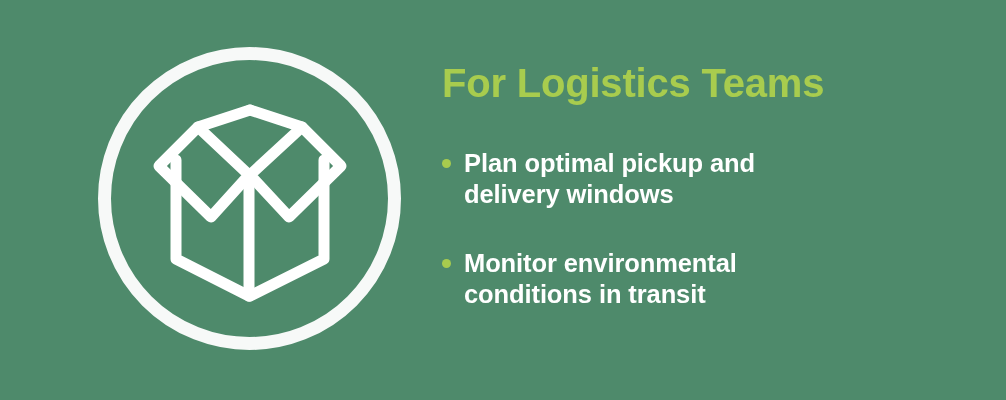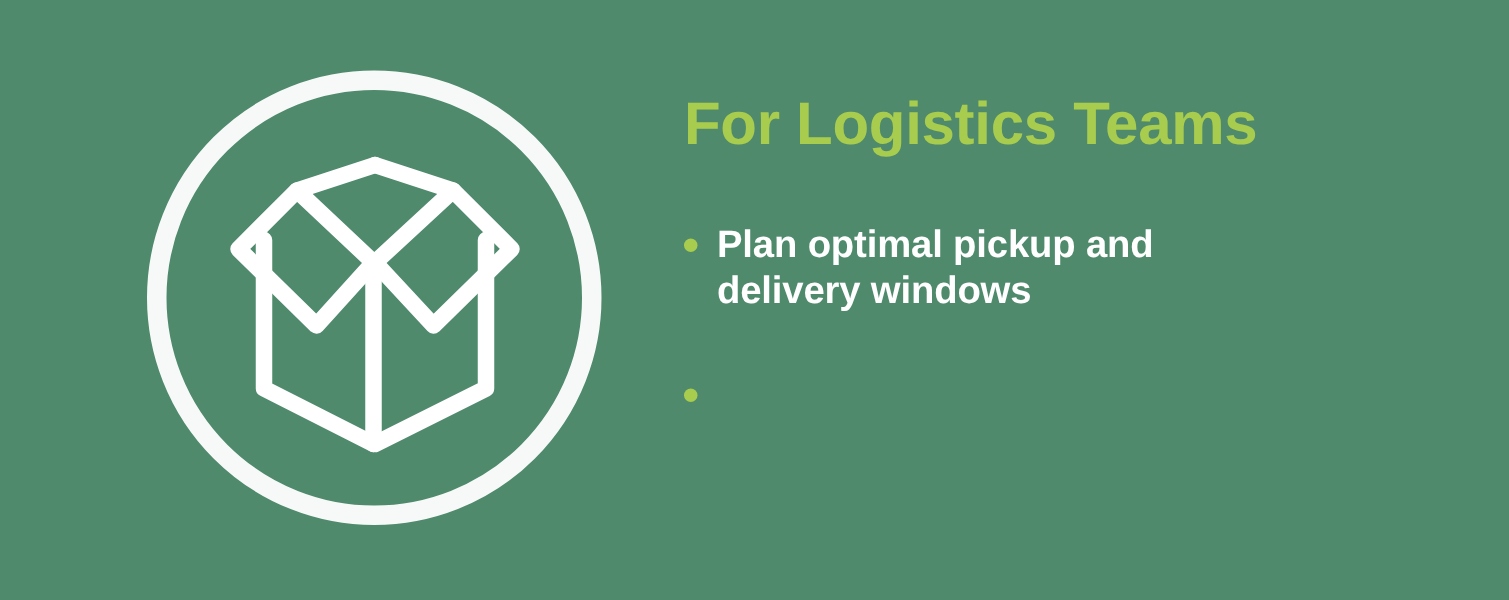--- a/index.html
+++ b/index.html
@@ -44,21 +44,21 @@
     position: absolute;
     left: 0;
     top: 0;
     width: 303px;
     height: 303px;
   }
 
   
   .text-block {
     position: absolute;
-    left: 456px;
+    left: 442px;
     top: 62px;
     width: 540px;
   }
   .headline {
     font-size: 40px;
     font-weight: bold;
     line-height: 1.05;
     color: #a8cc4e;
     letter-spacing: -0.2px;
     margin: 0 0 44px 0;
@@ -125,16 +125,17 @@
 
   <div class="text-block">
     <h1 class="headline">For Logistics Teams</h1>
     <ul class="bullet-list">
       <li class="bullet-item">
         <span class="bullet-dot"></span>
         <span>Plan optimal pickup and delivery windows</span>
       </li>
       <li class="bullet-item">
         <span class="bullet-dot"></span>
+        <span>Monitor environmental conditions in transit</span>
       </li>
     </ul>
   </div>
 </div>
 
 </body></html>

